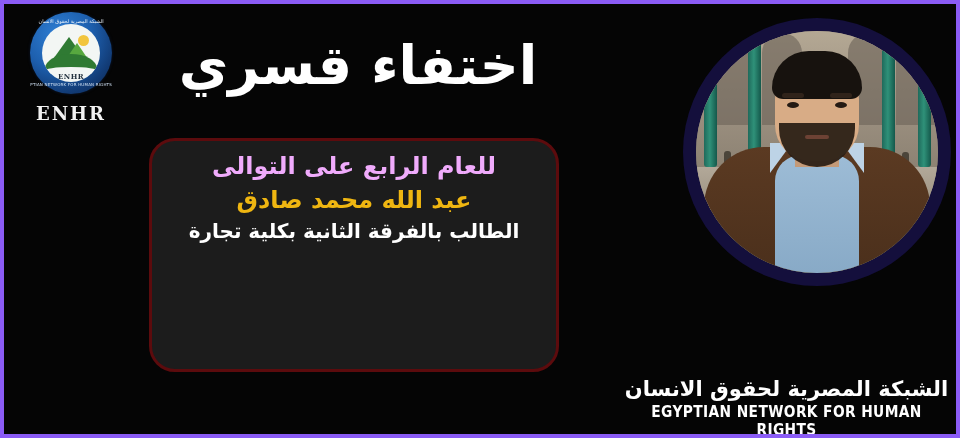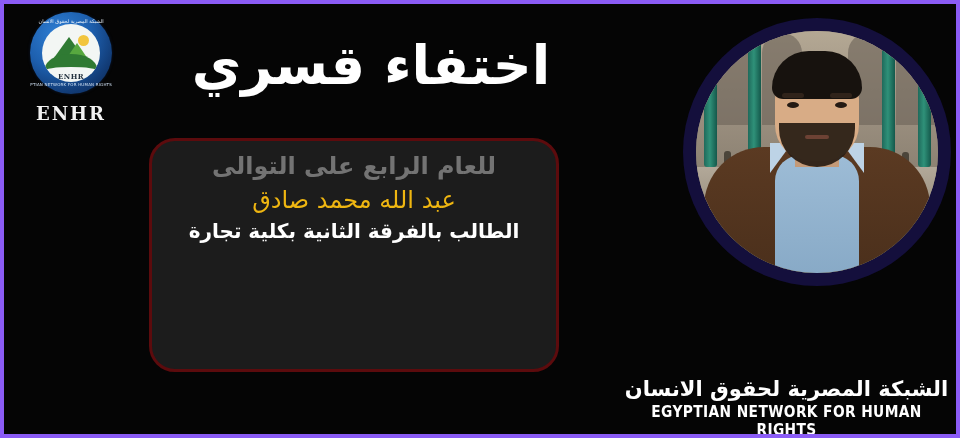--- a/index.html
+++ b/index.html
@@ -110,21 +110,21 @@
     font-size: 18px;
     font-weight: bold;
     color: #f2f2f2;
     letter-spacing: 2px;
     direction: ltr;
   }
 
   
   #main-title {
     position: absolute;
-    left: 167px;
+    left: 154px;
     top: 34px;
     width: 400px;
     text-align: center;
     font-size: 54px;
     font-weight: bold;
     color: #ffffff;
     line-height: 1.05;
     letter-spacing: 1px;
     direction: rtl;
   }
@@ -144,32 +144,32 @@
     text-align: center;
     direction: rtl;
   }
   #info-box .line {
     line-height: 1.28;
     white-space: nowrap;
   }
   .l-headline {
     font-size: 24px;
     font-weight: bold;
-    color: #737373;
+    color: #f0abfc;
     margin-bottom: 3px;
   }
   .l-subject {
     font-size: 21px;
     font-weight: bold;
     color: #ffffff;
     margin-bottom: 3px;
   }
   .l-name {
     font-size: 24px;
-    font-weight: normal;
+    font-weight: bold;
     color: #efb611;
     margin-bottom: 4px;
   }
   .l-detail {
     font-size: 20px;
     font-weight: bold;
     color: #ffffff;
     margin-bottom: 3px;
   }
 

